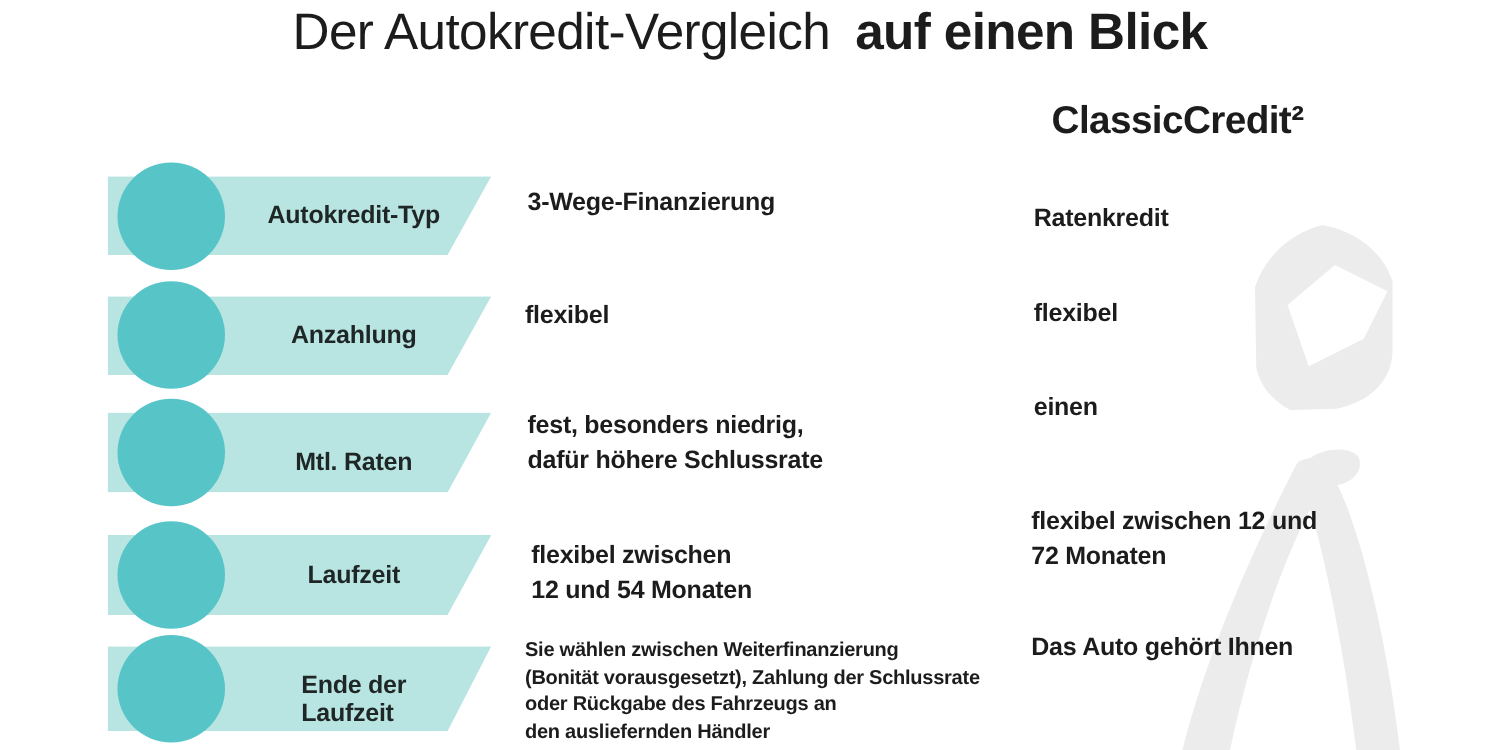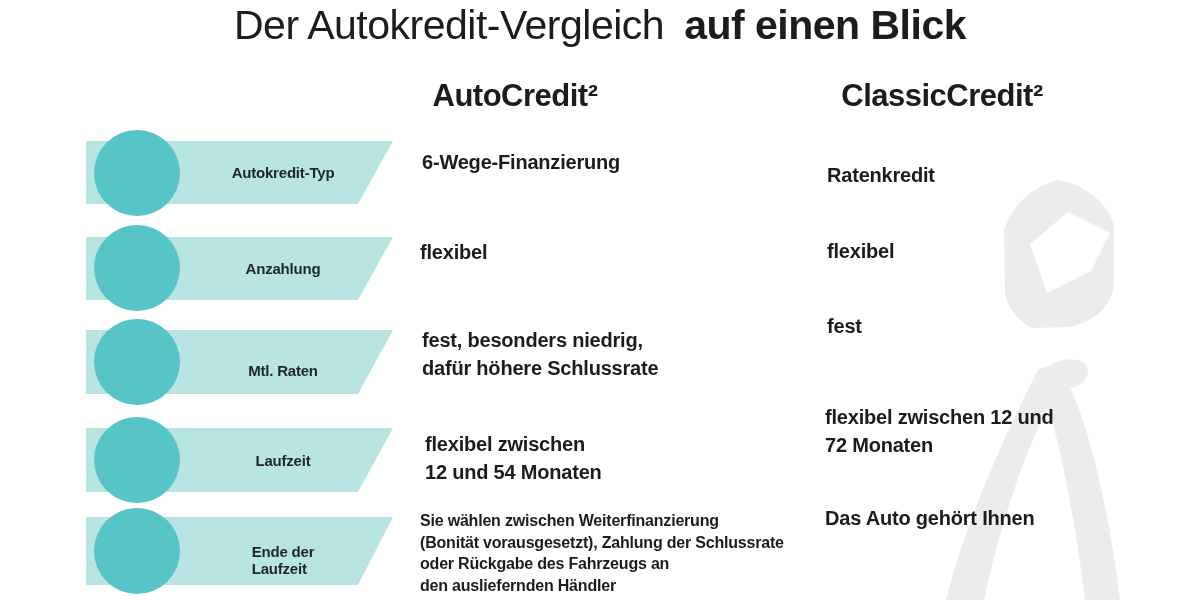--- a/index.html
+++ b/index.html
@@ -90,21 +90,21 @@
   .c4 { top: 417px; }
   .c5 { top: 508px; }
 
   .row-label {
     position: absolute;
     left: 192px;
     width: 182px;
     display: flex;
     align-items: center;
     justify-content: center;
-    font-size: 15px;
+    font-size: 20px;
     font-weight: 700;
     letter-spacing: -0.2px;
     color: #1e2726;
     white-space: pre-line;
     text-align: left;
     z-index: 3;
   }
   .l1 { top: 141px; height: 63px; }
   .l2 { top: 237px; height: 63px; }
   .l3 { top: 330px; height: 80px; }
@@ -144,41 +144,40 @@
              C117,190 108,178 105,164 L104,100 C112,74 134,56 158,50 Z
              M168,82 L210,103 L191,141 L147,163 L130,114 Z"></path>
     <path d="M138,240 C114,286 68,382 46,470 L84,470 C100,394 126,319 148,278
              C158,306 176,392 185,470 L220,470 C209,378 188,294 170,258
              C182,256 191,247 187,236 C180,226 158,229 149,236
              C145,237 141,238 138,240 Z"></path>
   </svg>
 
   <h1 class="title"><span class="t-reg">Der Autokredit-Vergleich</span><span class="t-bold">auf einen Blick</span></h1>
 
-  <div class="col-header ch-auto">AutoCredit²</div>
   <div class="col-header ch-classic">ClassicCredit²</div>
 
   <div class="row-banner b1"></div>
   <div class="row-circle c1"></div>
   <div class="row-label l1">Autokredit-Typ</div>
-  <div class="cell a1">6-Wege-Finanzierung</div>
+  <div class="cell a1">3-Wege-Finanzierung</div>
   <div class="cell x1">Ratenkredit</div>
 
   <div class="row-banner b2"></div>
   <div class="row-circle c2"></div>
   <div class="row-label l2">Anzahlung</div>
   <div class="cell a2">flexibel</div>
   <div class="cell x2">flexibel</div>
 
   <div class="row-banner b3"></div>
   <div class="row-circle c3"></div>
   <div class="row-label l3">Mtl. Raten</div>
   <div class="cell a3">fest, besonders niedrig,
 dafür höhere Schlussrate</div>
-  <div class="cell x3">fest</div>
+  <div class="cell x3">einen</div>
 
   <div class="row-banner b4"></div>
   <div class="row-circle c4"></div>
   <div class="row-label l4">Laufzeit</div>
   <div class="cell a4">flexibel zwischen
 12 und 54 Monaten</div>
   <div class="cell x4">flexibel zwischen 12 und
 72 Monaten</div>
 
   <div class="row-banner b5"></div>

